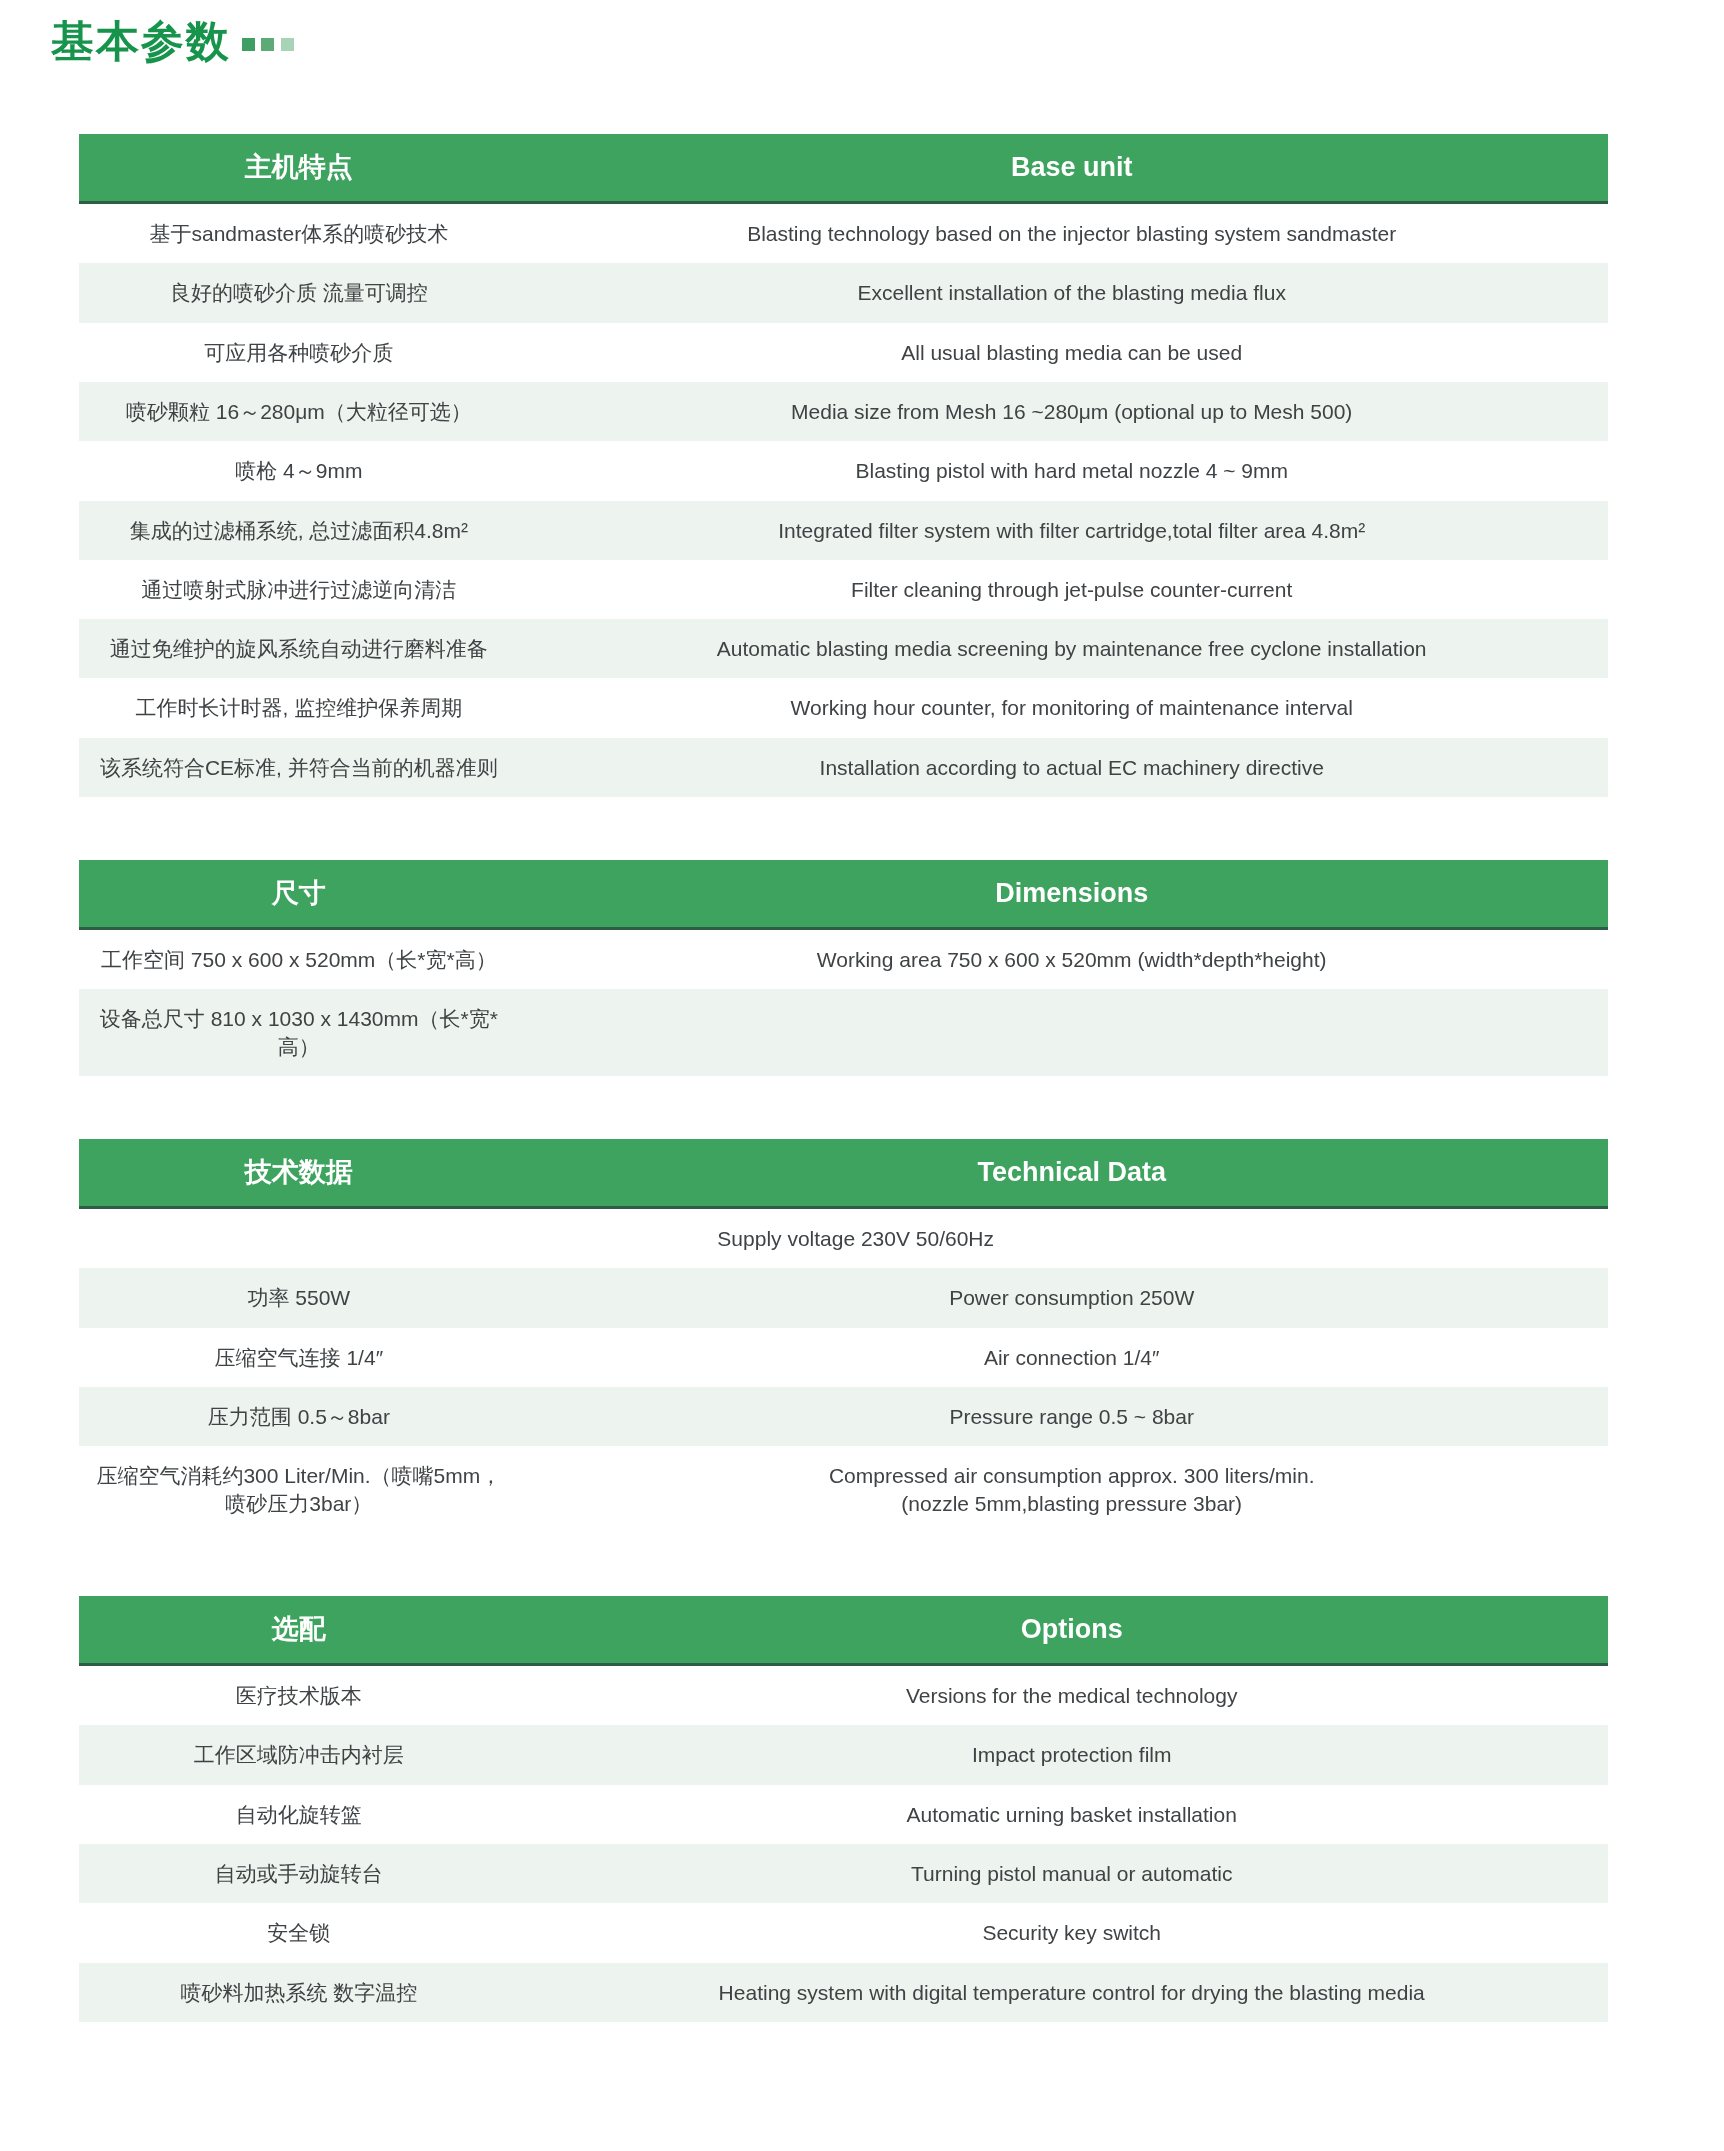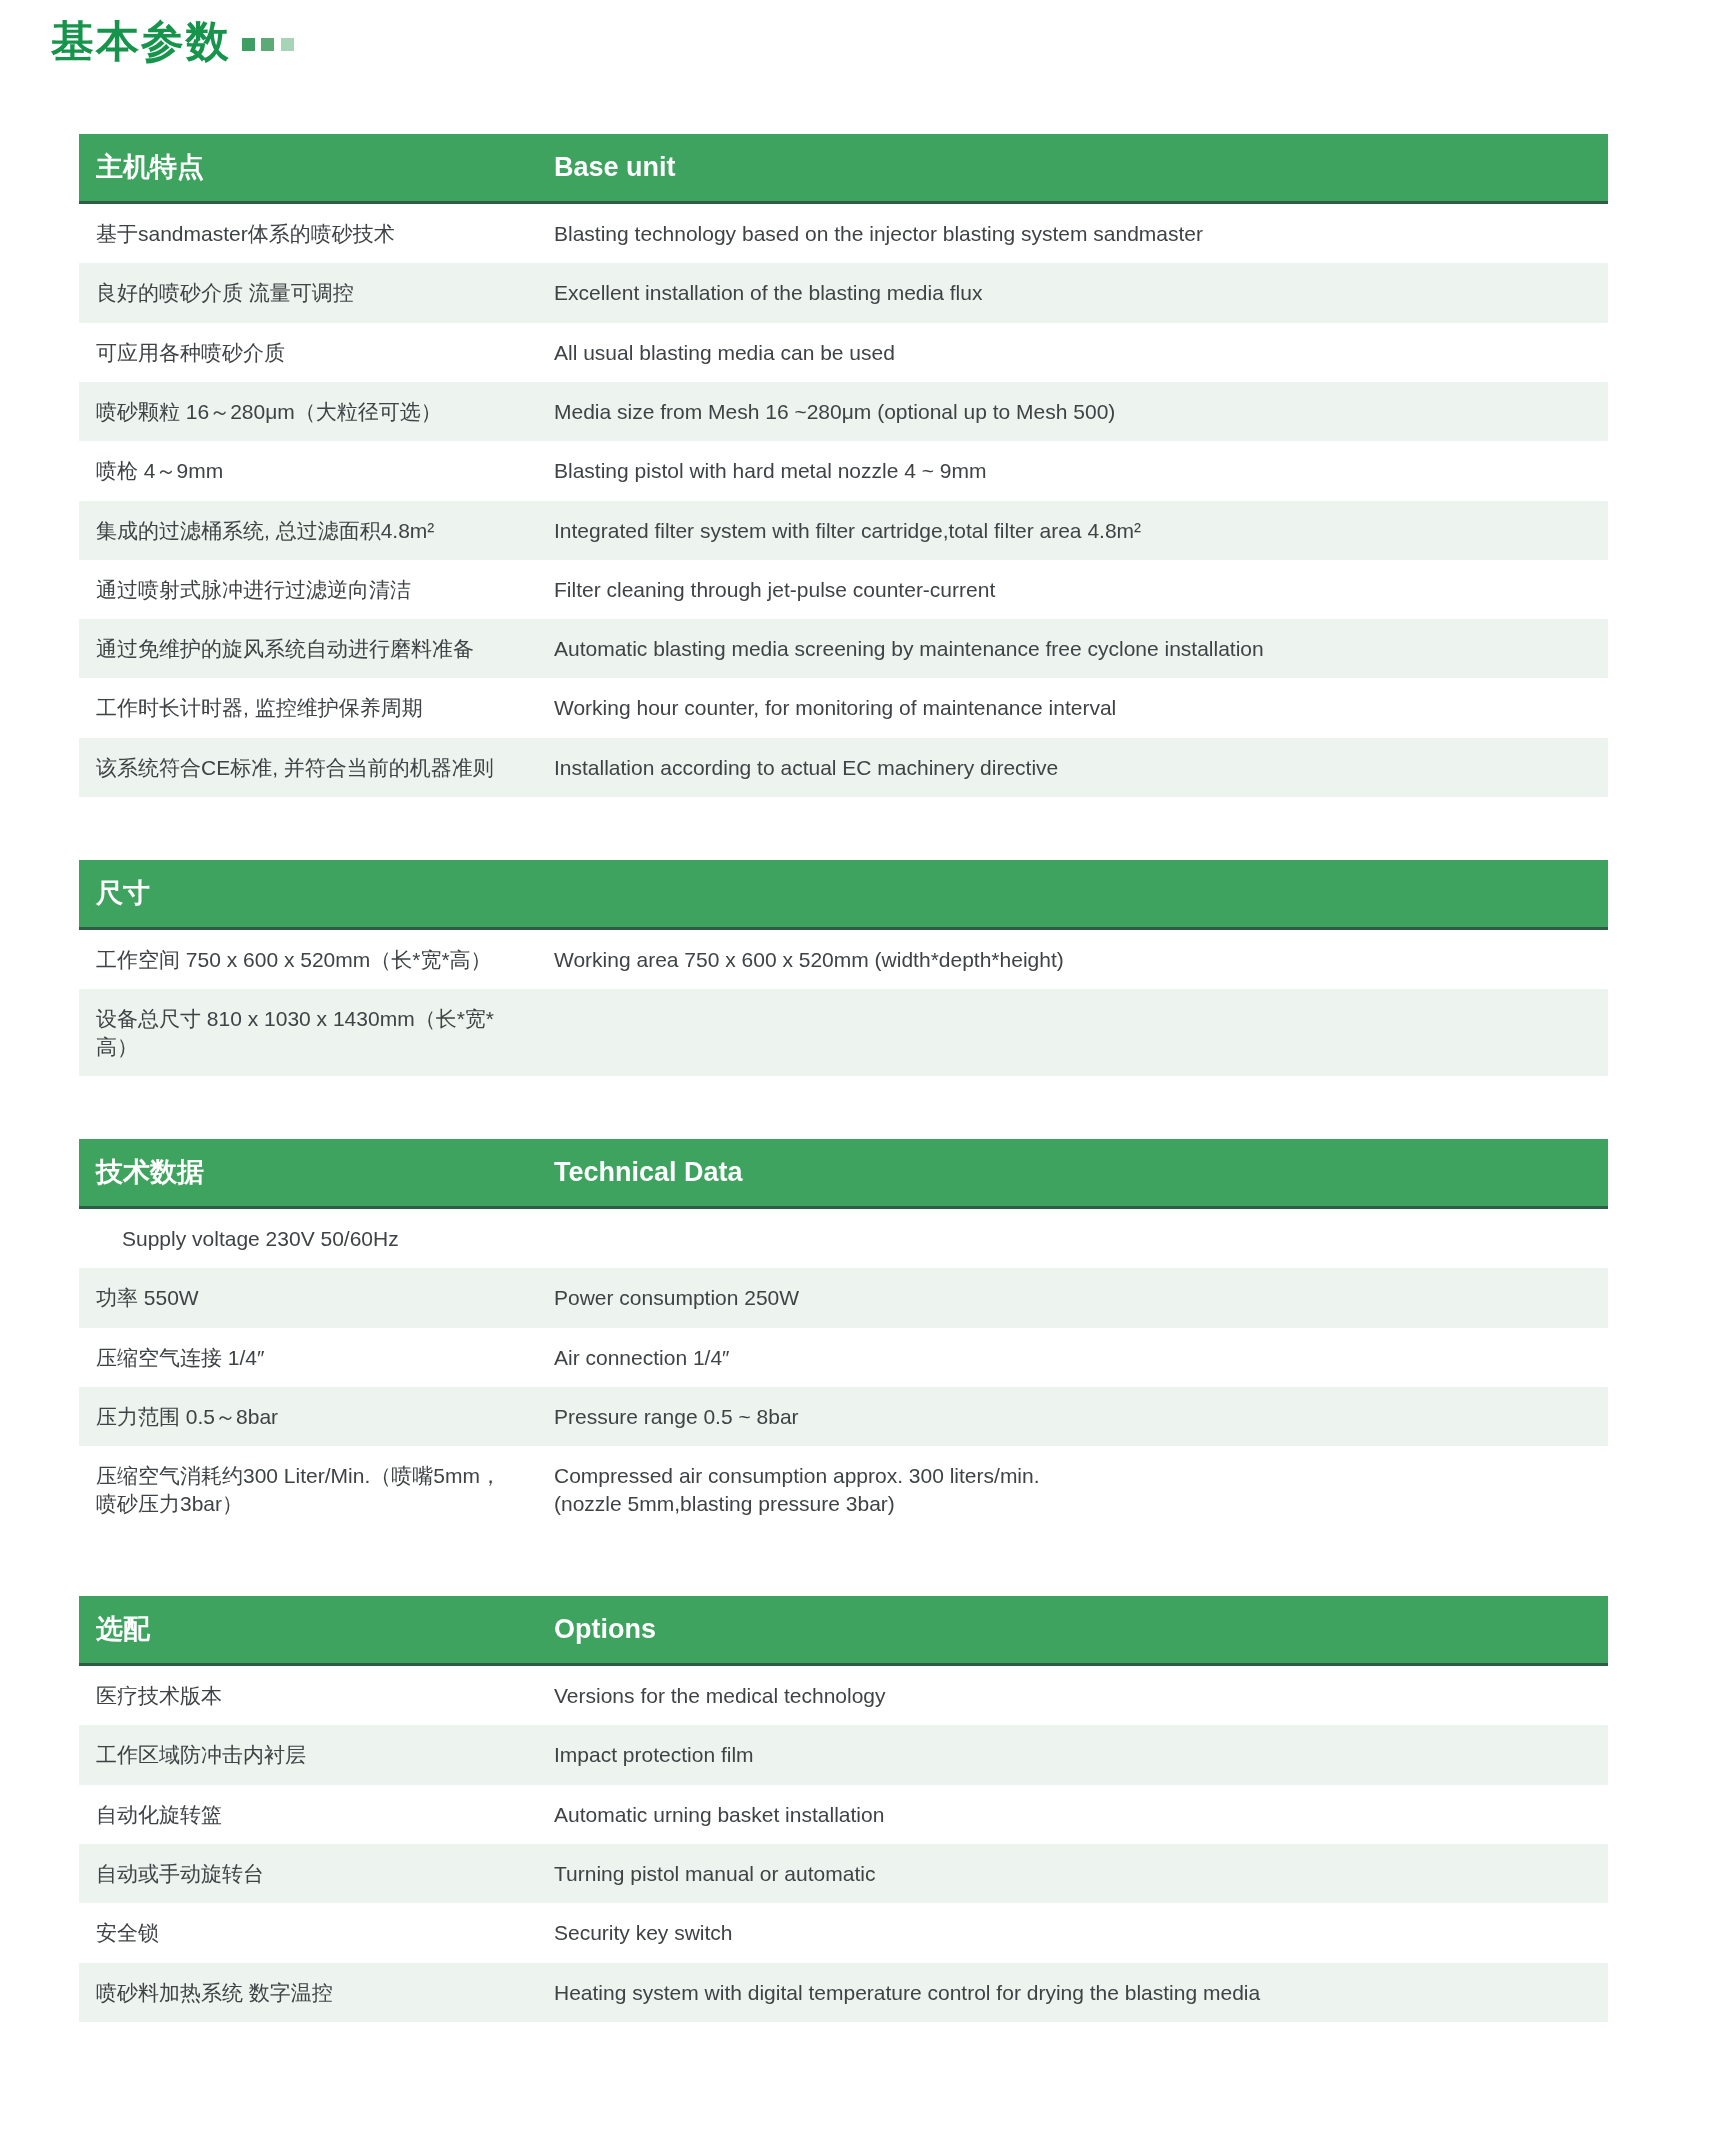--- a/index.html
+++ b/index.html
@@ -30,20 +30,21 @@
   }
   .title-dots{display:inline-flex;gap:6.5px;margin-left:11.2px;margin-top:5.6px;}
   .title-dot{width:13px;height:13px;display:inline-block;}
   .title-dot:nth-child(1){background:#3f9e62;}
   .title-dot:nth-child(2){background:#5cab76;}
   .title-dot:nth-child(3){background:#a7d3b6;}
 
   .spec-table{
     width:1529px;
     margin:0 0 63px 79px;
+    text-align:center;
   }
   .thead{
     display:flex;
     background:var(--green);
     border-bottom:3.7px solid var(--header-border);
     color:#ffffff;
     font-weight:bold;
     font-size:27px;
   }
   .thead .cell{padding-top:12px;padding-bottom:12px;}
@@ -120,20 +121,21 @@
           <div class="cell en">Working hour counter, for monitoring of maintenance interval</div>
         </div>
         <div class="trow alt">
           <div class="cell zh">该系统符合CE标准, 并符合当前的机器准则</div>
           <div class="cell en">Installation according to actual EC machinery directive</div>
         </div>
       </section>
       <section class="spec-table">
         <div class="thead">
           <div class="cell zh">尺寸</div>
+          <div class="cell en">Dimensions</div>
         </div>
         <div class="trow">
           <div class="cell zh">工作空间 750 x 600 x 520mm（长*宽*高）</div>
           <div class="cell en">Working area 750 x 600 x 520mm (width*depth*height)</div>
         </div>
         <div class="trow alt">
           <div class="cell zh">设备总尺寸 810 x 1030 x 1430mm（长*宽*高）</div>
         </div>
       </section>
       <section class="spec-table">

